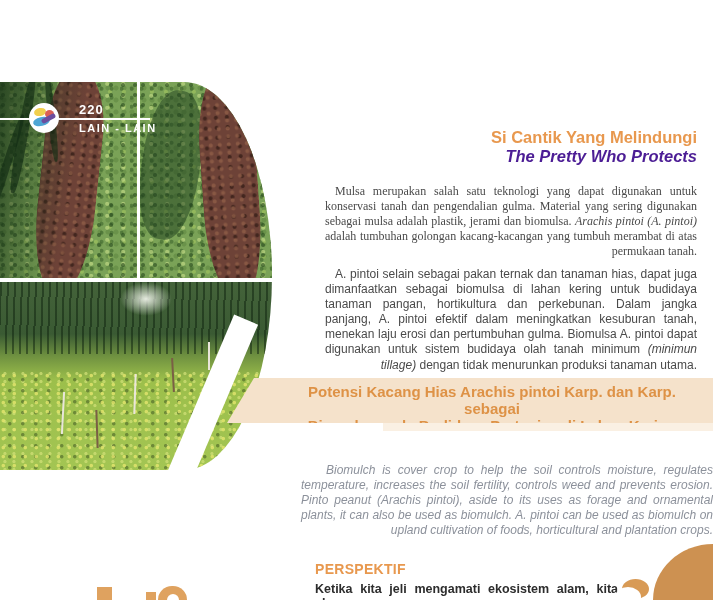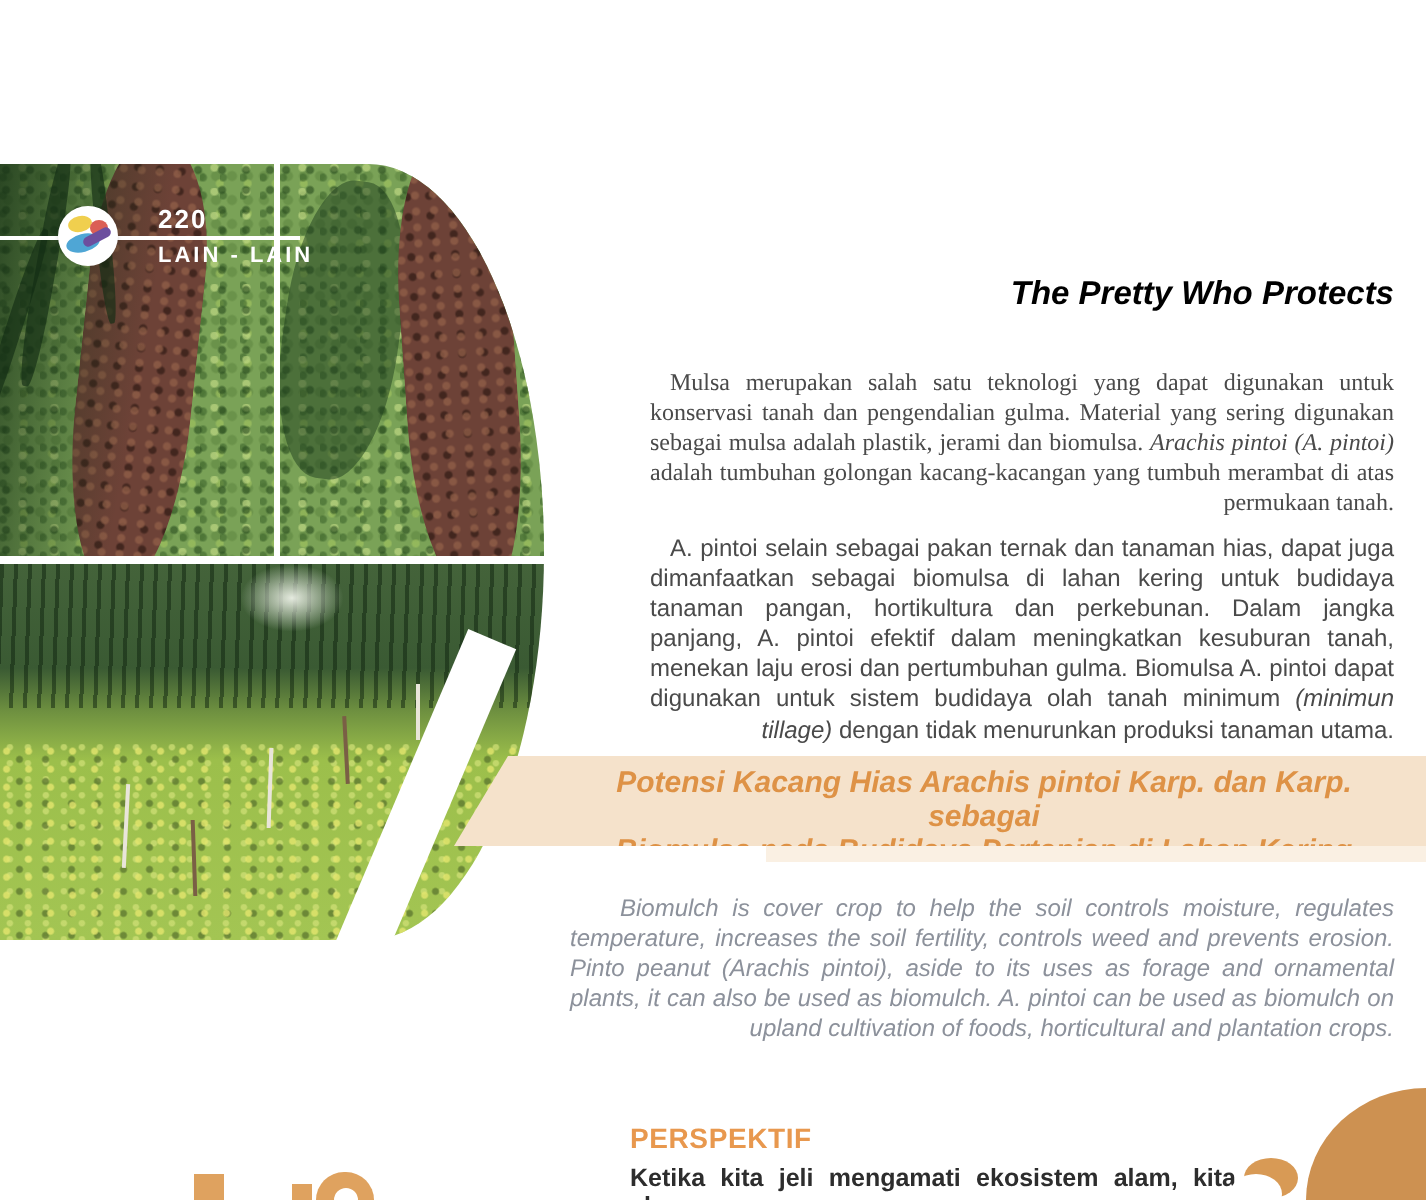--- a/index.html
+++ b/index.html
@@ -60,37 +60,37 @@
   .lg-blue{left:4px;top:14px;width:17px;height:9px;background:#4fa6d5;border-radius:50%;transform:rotate(-14deg);}
   .lg-purple{left:12px;top:13px;width:15px;height:5px;background:#6c4e9e;border-radius:3px;transform:rotate(-28deg);}
   .badge-number{position:absolute;left:79px;top:102px;color:#ffffff;font-size:13px;font-weight:bold;
                 letter-spacing:1px;z-index:5;}
   .badge-category{position:absolute;left:79px;top:122px;color:#ffffff;font-size:11px;font-weight:bold;
                 letter-spacing:1.5px;z-index:5;}
 
   
   .title-block{position:absolute;left:330px;top:128px;width:367px;text-align:right;z-index:4;}
   .title-id{color:#e8984e;font-size:16.5px;font-weight:bold;line-height:19px;}
-  .title-en{color:#000000;font-size:16.5px;font-weight:bold;font-style:italic;line-height:19px;margin-top:10px;}
+  .title-en{color:#4c1d95;font-size:16.5px;font-weight:bold;font-style:italic;line-height:19px;}
   .para{position:absolute;left:325px;width:372px;color:#4a4a4a;font-size:12px;line-height:15.1px;
         text-align:justify;text-align-last:right;text-indent:10px;z-index:4;margin:0;}
   .para-1{top:184px;font-family:Liberation Serif, serif;}
   .para-2{top:267px;}
 
   
   .banner{position:absolute;left:227px;top:378px;width:486px;height:45px;background:#f5e2cb;
           clip-path:polygon(27px 0, 100% 0, 100% 100%, 0 100%);z-index:3;}
   .banner-text{position:absolute;left:60px;top:5px;width:410px;text-align:center;
-          color:#de9246;font-size:15px;font-weight:bold;font-style:italic;line-height:17px;}
+          color:#de9246;font-size:15px;font-weight:bold;line-height:17px;}
   .banner-strip{position:absolute;left:383px;top:423px;width:330px;height:8px;background:#faf0e3;z-index:3;}
 
   
   .abstract{position:absolute;left:285px;top:447px;width:412px;color:#8c919b;font-size:12px;
             font-style:italic;line-height:15.1px;text-align:justify;text-align-last:right;
-            text-indent:25px;z-index:4;margin:0;}
+            text-indent:25px;z-index:4;margin:16px;}
 
   
   .perspektif-heading{position:absolute;left:315px;top:561px;color:#e8984e;font-size:14px;
                       font-weight:bold;letter-spacing:.3px;z-index:4;}
   .perspektif-lead{position:absolute;left:315px;top:582px;width:303px;color:#2d2d2d;font-size:12.5px;
                    font-weight:bold;text-align:justify;text-align-last:justify;z-index:4;margin:0;}
 
   
   .quote-swoosh{position:absolute;left:622px;top:579px;width:27px;height:22px;z-index:4;}
   .quote-swoosh .outer{position:absolute;left:0;top:0;width:27px;height:20px;background:#d89a55;border-radius:50%;}
@@ -142,20 +142,21 @@
   <div class="badge-circle">
     <span class="lg-yellow"></span>
       <span class="lg-red"></span>
       <span class="lg-blue"></span>
       <span class="lg-purple"></span>
   </div>
   <div class="badge-number">220</div>
   <div class="badge-category">LAIN - LAIN</div>
 
   <div class="title-block">
+    <div class="title-id">Si Cantik Yang Melindungi</div>
     <div class="title-en">The Pretty Who Protects</div>
   </div>
 
   <p class="para para-1"><span>Mulsa merupakan salah satu teknologi yang dapat digunakan untuk konservasi tanah dan pengendalian gulma. Material yang sering digunakan sebagai mulsa adalah plastik, jerami dan biomulsa. </span><i>Arachis pintoi (A. pintoi)</i><span> adalah tumbuhan golongan kacang-kacangan yang tumbuh merambat di atas permukaan tanah.</span></p>
 
   <p class="para para-2"><span>A. pintoi selain sebagai pakan ternak dan tanaman hias, dapat juga dimanfaatkan sebagai biomulsa di lahan kering untuk budidaya tanaman pangan, hortikultura dan perkebunan. Dalam jangka panjang, A. pintoi efektif dalam meningkatkan kesuburan tanah, menekan laju erosi dan pertumbuhan gulma. Biomulsa A. pintoi dapat digunakan untuk sistem budidaya olah tanah minimum </span><i>(minimun tillage)</i><span> dengan tidak menurunkan produksi tanaman utama.</span></p>
 
   <div class="banner">
     <div class="banner-text">
       <div>Potensi Kacang Hias Arachis pintoi Karp. dan Karp. sebagai</div>

